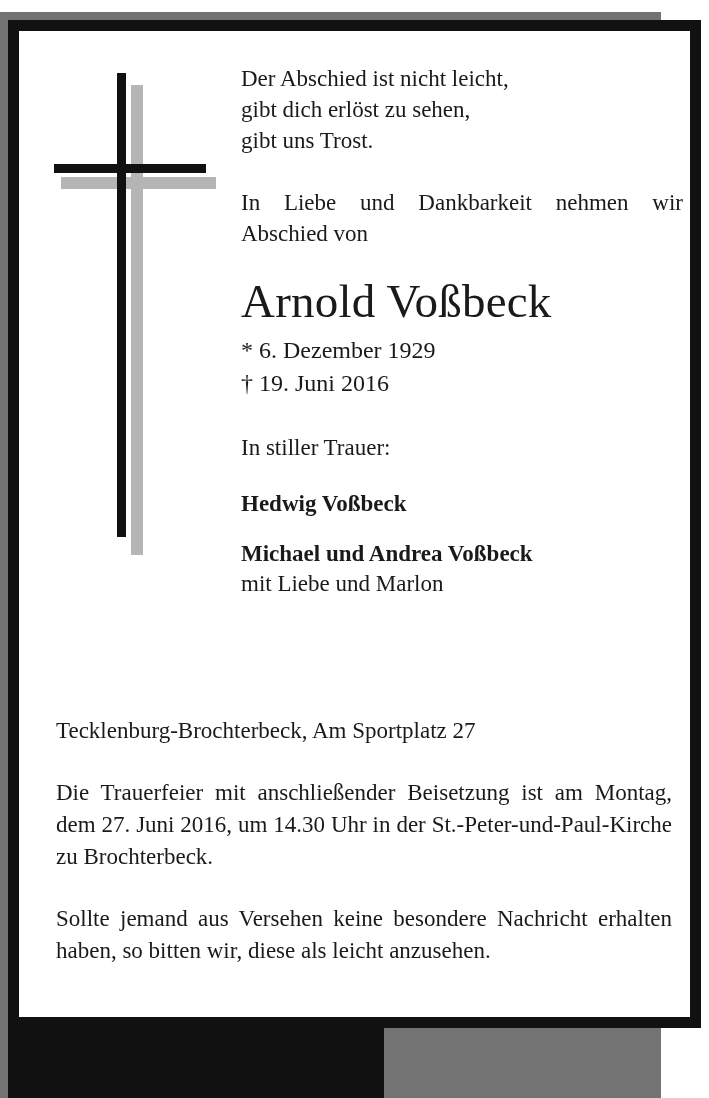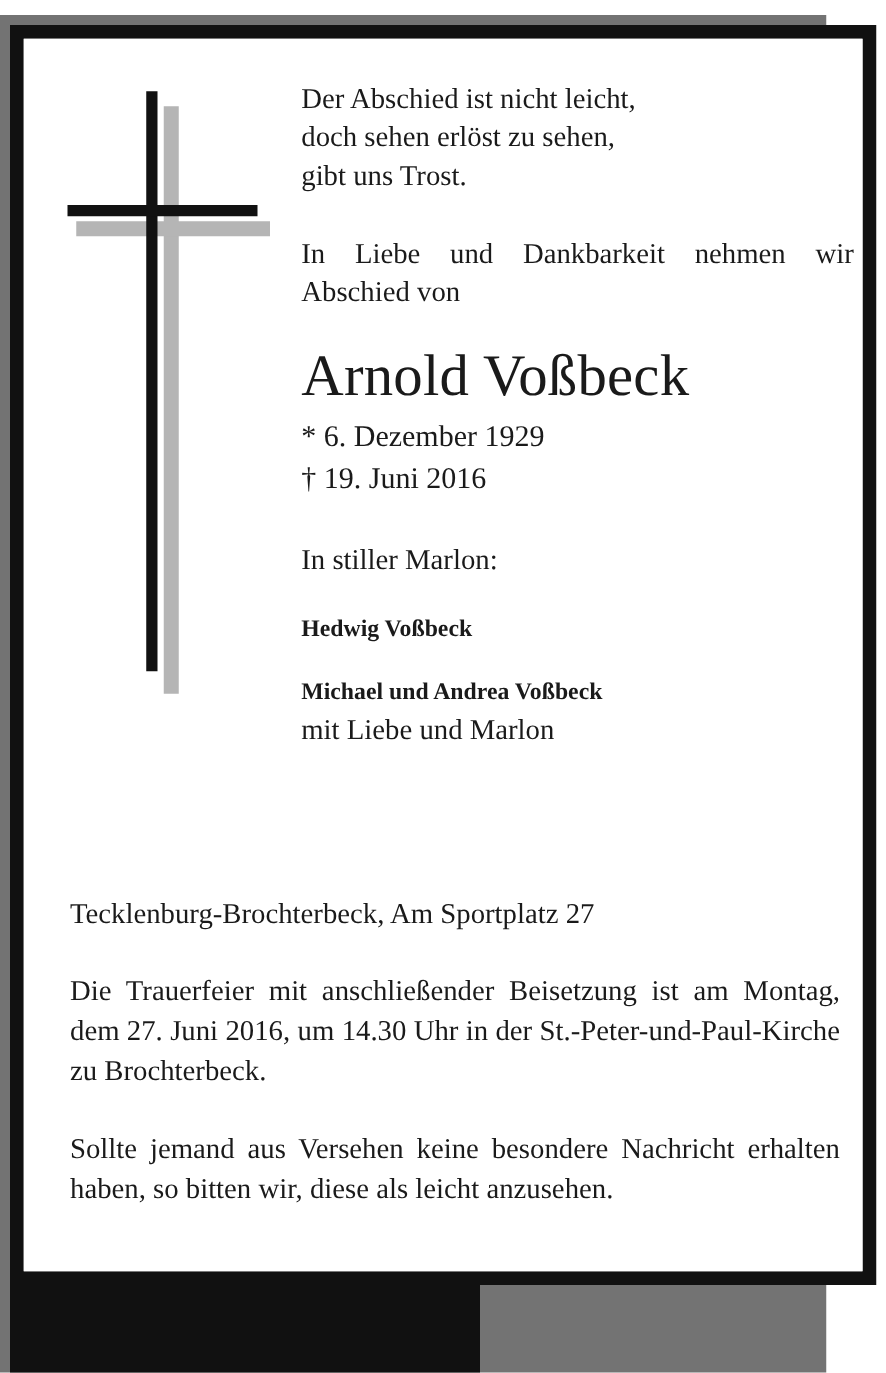--- a/index.html
+++ b/index.html
@@ -137,21 +137,21 @@
   .mourners {
     margin-top: 34px;
   }
   .mourners .label {
     font-size: 23px;
     line-height: 30px;
     margin-bottom: 26px;
   }
   .mourners .bold {
     font-weight: bold;
-    font-size: 19px;
+    font-size: 23px;
     line-height: 30px;
   }
   .mourners .grp { margin-bottom: 20px; }
   .mourners .grp:last-child { margin-bottom: 0; }
   .mourners .sub {
     font-size: 23px;
     line-height: 30px;
   }
 
   
@@ -183,37 +183,37 @@
         <div class="v-gray"></div>
         <div class="h-gray"></div>
         <div class="v-black"></div>
         <div class="h-black"></div>
       </div>
 
       <div class="upper-text">
 
         <div class="verse">
           <p>Der Abschied ist nicht leicht,</p>
-          <p>doch sehen erlöst zu sehen,</p>
+          <p>gibt dich erlöst zu sehen,</p>
           <p>gibt uns Trost.</p>
         </div>
 
         <div class="intro">
           <p class="justified">In Liebe und Dankbarkeit nehmen wir Abschied von</p>
         </div>
 
         <div class="name">Arnold Voßbeck</div>
 
         <div class="dates">
           <div>* 6. Dezember 1929</div>
           <div>† 19. Juni 2016</div>
         </div>
 
         <div class="mourners">
-          <div class="label">In stiller Marlon:</div>
+          <div class="label">In stiller Trauer:</div>
 
           <div class="grp">
             <div class="bold">Hedwig Voßbeck</div>
           </div>
 
           <div class="grp">
             <div class="bold">Michael und Andrea Voßbeck</div>
             <div class="sub">mit Liebe und Marlon</div>
           </div>
         </div>

